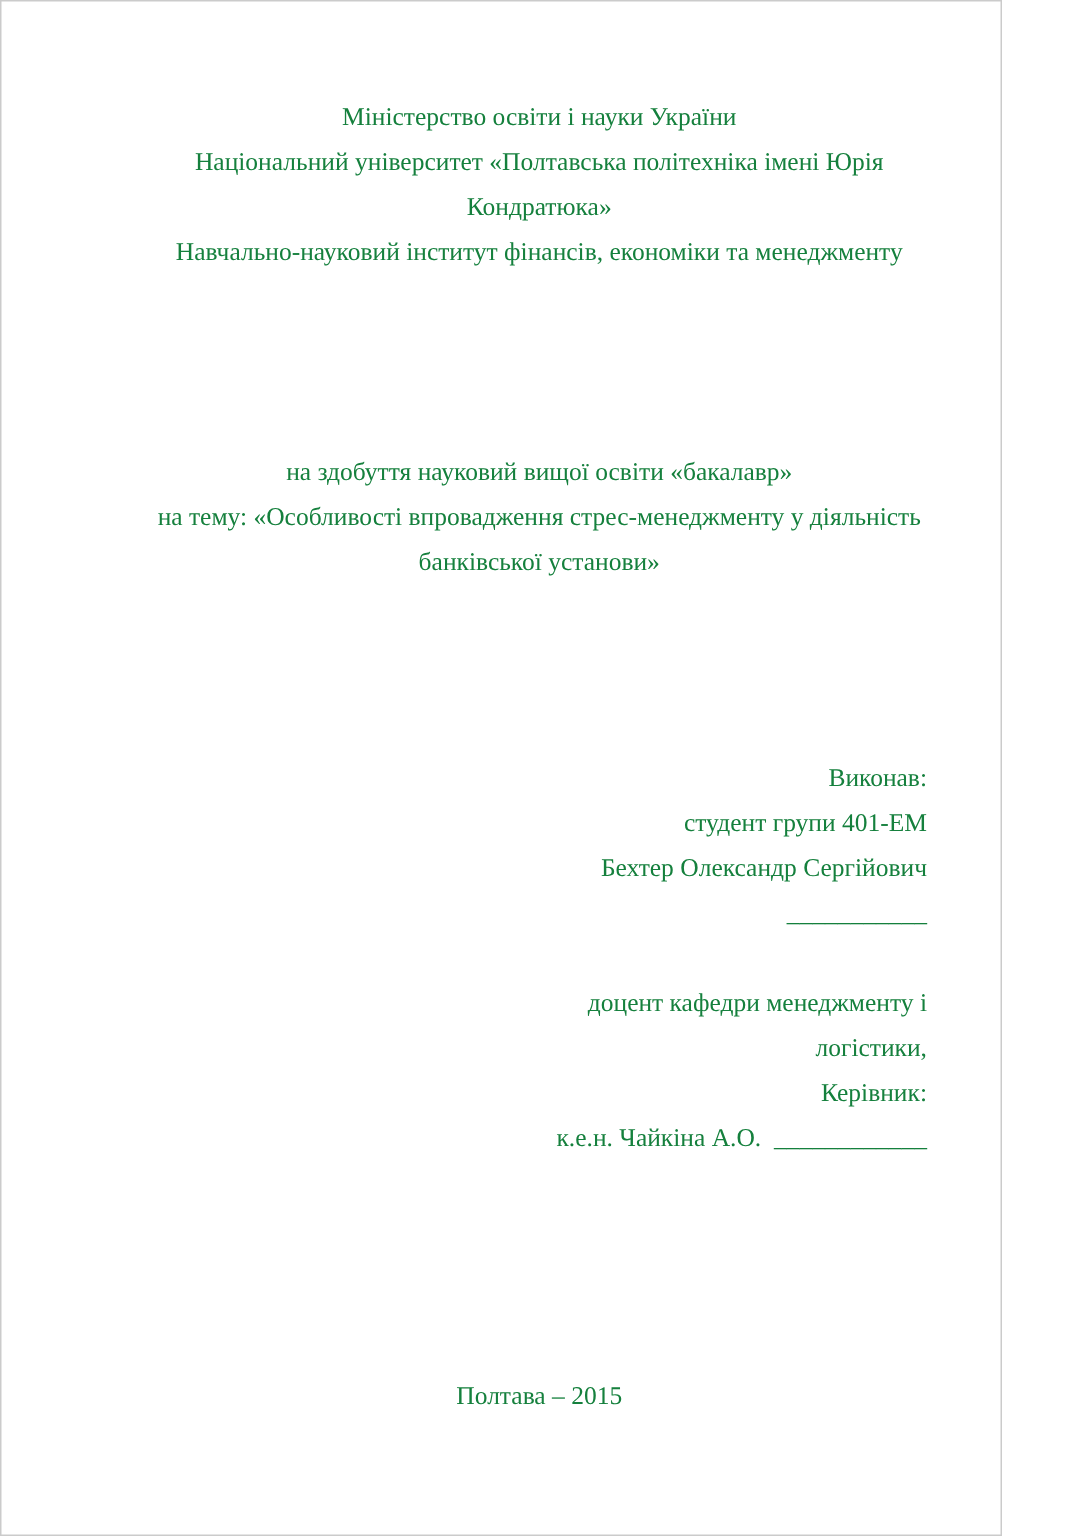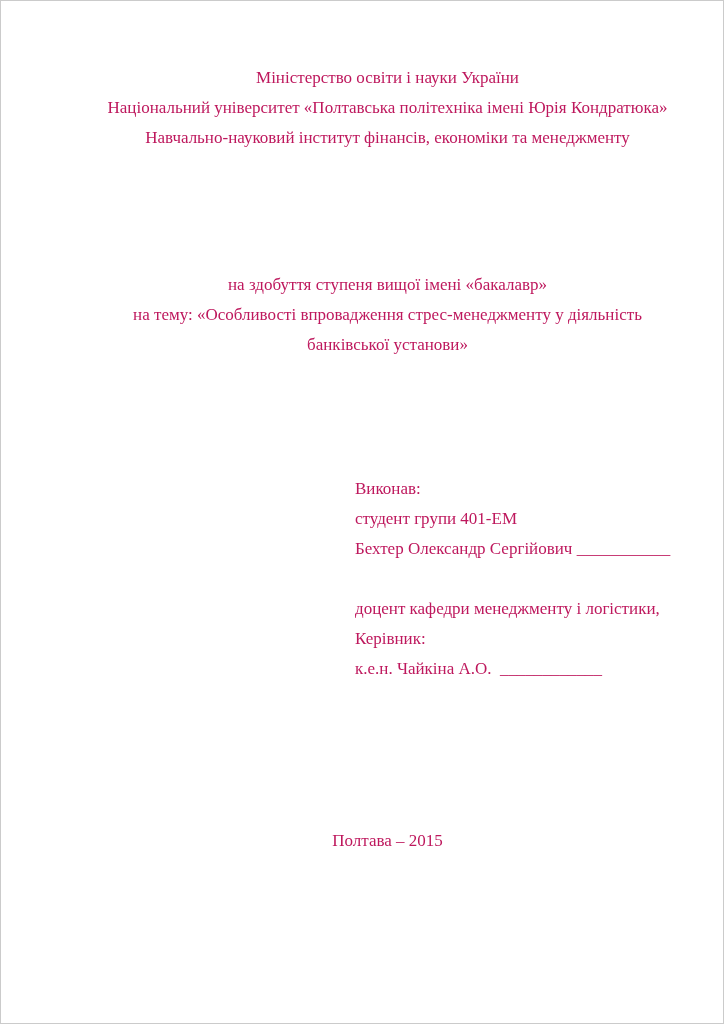--- a/index.html
+++ b/index.html
@@ -2,65 +2,65 @@
 <html><head>
 <meta charset="utf-8">
 <style>
   html, body {
     margin: 0;
     padding: 0;
     background: #ffffff;
   }
   .page {
     position: relative;
-    width: 724px;
+    width: 668px;
     height: 1024px;
     box-sizing: border-box;
     background: #ffffff;
     border: 1px solid #cbcbcb;
     overflow: hidden;
     font-family: "Liberation Serif", "DejaVu Serif", serif;
-    color: #be185d;
+    color: #15803d;
   }
   .content {
     box-sizing: border-box;
     padding: 62px 49px 0 100px; 
     width: 100%;
     height: 100%;
   }
   .line {
     margin: 0;
     font-size: 17px;
     line-height: 30px;
     white-space: pre-wrap;
   }
   .center { text-align: center; }
   .bold { font-weight: bold; }
-  .sig-block { margin-left: 254px; }
+  .sig-block { margin-left: 254px; text-align: right; }
   .spacer-a { height: 117px; } 
   .spacer-b { height: 114px; } 
   .blank-line { height: 30px; } 
   .spacer-c { height: 142px; } 
 </style>
 </head>
 <body>
 
 <div class="page">
   <div class="content">
 
     <div class="header-block center">
       <p class="line">Міністерство освіти і науки України</p>
       <p class="line">Національний університет «Полтавська політехніка імені Юрія Кондратюка»</p>
       <p class="line">Навчально-науковий інститут фінансів, економіки та менеджменту</p>
     </div>
 
     <div class="spacer-a"></div>
 
     <div class="title-block center">
-      <p class="line">на здобуття ступеня вищої імені «бакалавр»</p>
+      <p class="line">на здобуття науковий вищої освіти «бакалавр»</p>
       <p class="line">на тему: «Особливості впровадження стрес-менеджменту у діяльність</p>
       <p class="line">банківської установи»</p>
     </div>
 
     <div class="spacer-b"></div>
 
     <div class="sig-block">
       <p class="line">Виконав:</p>
       <p class="line">студент групи 401-ЕМ</p>
       <p class="line">Бехтер Олександр Сергійович ___________</p>

